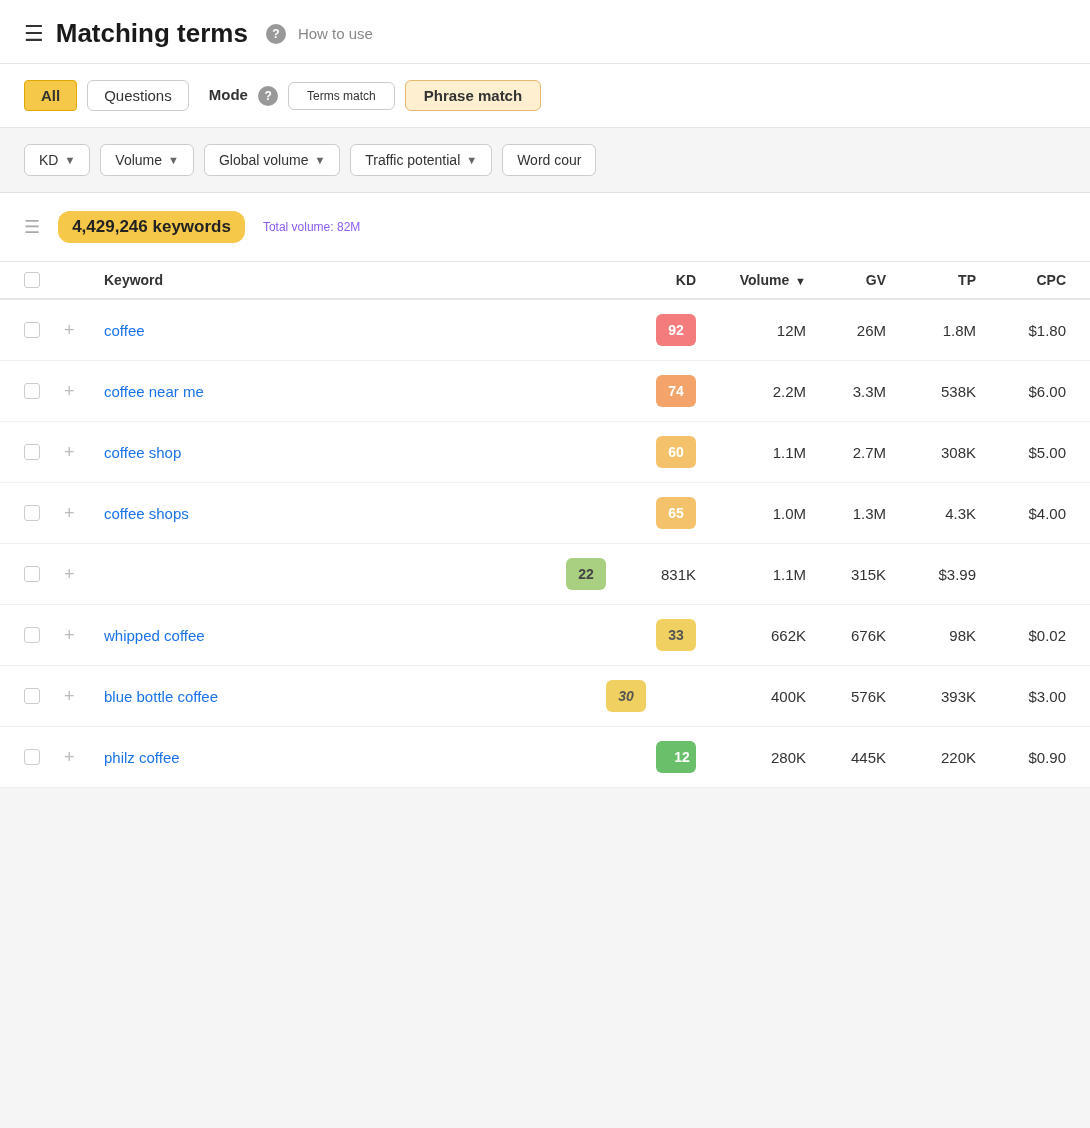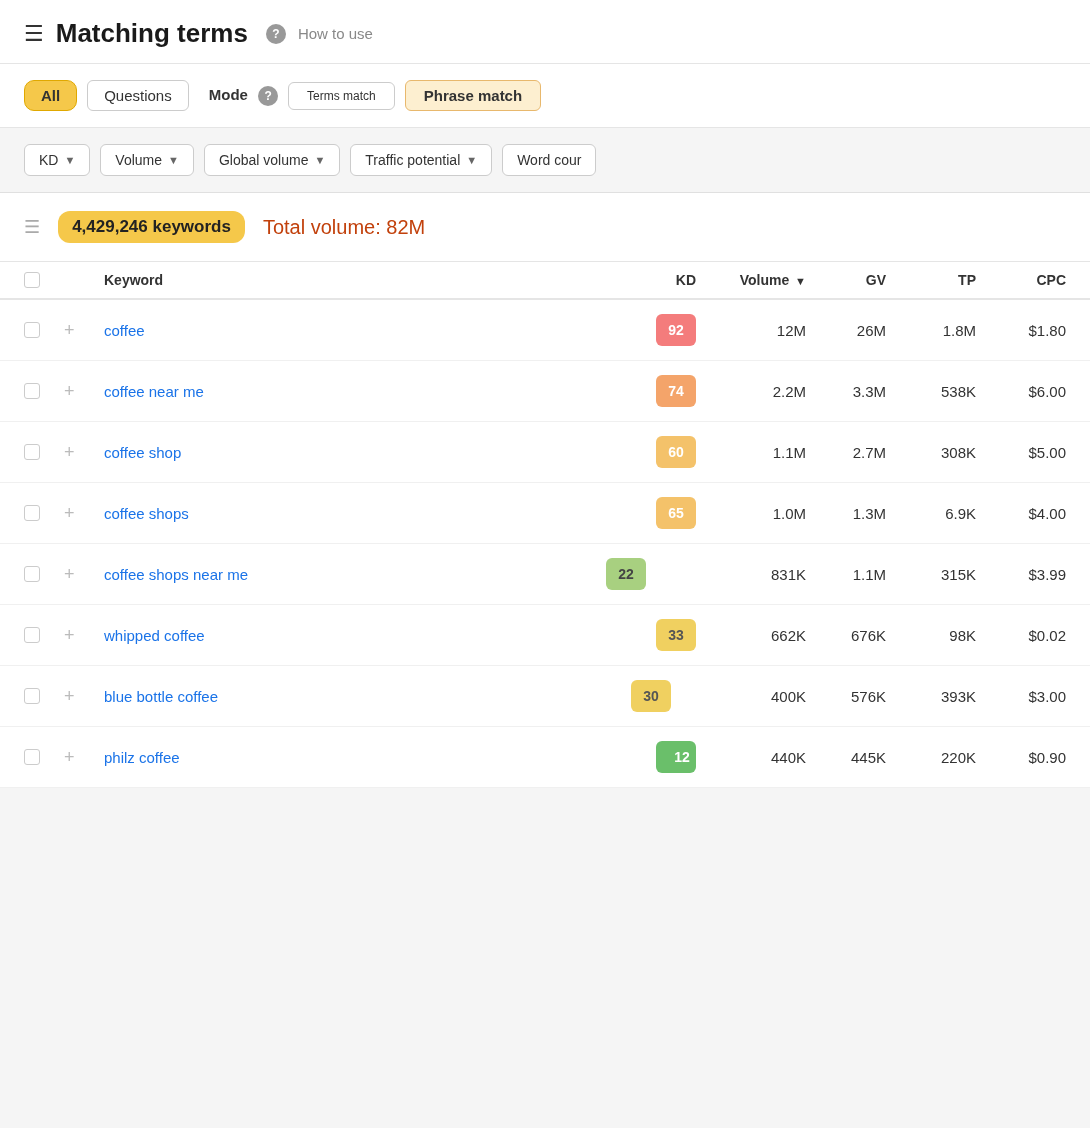--- a/index.html
+++ b/index.html
@@ -60,21 +60,21 @@
       display: flex;
       align-items: center;
       gap: 10px;
       border-bottom: 1px solid #e5e5e5;
       flex-wrap: wrap;
     }
 
     .btn-all {
       background: #f5c84a;
       border: 1.5px solid #e0a800;
-      border-radius: 10px;
+      border-radius: 4px;
       padding: 6px 16px;
       font-weight: 600;
       font-size: 15px;
       cursor: pointer;
       color: #333;
     }
 
     .btn-questions {
       background: #fff;
       border: 1.5px solid #ccc;
@@ -157,22 +157,22 @@
     .keyword-count-badge {
       background: #f5c84a;
       border-radius: 12px;
       padding: 6px 14px;
       font-weight: 700;
       font-size: 17px;
       color: #222;
     }
 
     .total-volume {
-      font-size: 20px;
-      color: #c2410c;
+      font-size: 12px;
+      color: #8b5cf6;
     }
 
     .table-container {
       background: #fff;
     }
 
     .table-header {
       display: grid;
       grid-template-columns: 40px 40px 1fr 90px 110px 80px 90px 90px;
       padding: 10px 24px;
@@ -366,30 +366,29 @@
       <div>
           <div class="checkbox"></div>
         </div>
       <div class="plus-icon">+</div>
       <div><a class="keyword-link">coffee shops</a></div>
       <div style="text-align:right;">
         <span class="kd-badge kd-yellow-orange">65</span>
       </div>
       <div class="col-num">1.0M</div>
       <div class="col-num">1.3M</div>
-      <div class="col-num">6.9K</div>
+      <div class="col-num">4.3K</div>
       <div class="col-num">$4.00</div>
     </div>
       <div class="table-row">
       <div>
           <div class="checkbox"></div>
         </div>
       <div class="plus-icon">+</div>
-      <div><a class="keyword-link">coffee shops near me</a></div>
-      <div style="text-align:left;">
+      <div style="text-align:right;">
         <span class="kd-badge kd-light-green">22</span>
       </div>
       <div class="col-num">831K</div>
       <div class="col-num">1.1M</div>
       <div class="col-num">315K</div>
       <div class="col-num">$3.99</div>
     </div>
       <div class="table-row">
       <div>
           <div class="checkbox"></div>
@@ -403,36 +402,36 @@
       <div class="col-num">676K</div>
       <div class="col-num">98K</div>
       <div class="col-num">$0.02</div>
     </div>
       <div class="table-row">
       <div>
           <div class="checkbox"></div>
         </div>
       <div class="plus-icon">+</div>
       <div><a class="keyword-link">blue bottle coffee</a></div>
-      <div style="text-align:center;">
+      <div style="text-align:left;font-style:italic;">
         <span class="kd-badge kd-yellow">30</span>
       </div>
       <div class="col-num">400K</div>
       <div class="col-num">576K</div>
       <div class="col-num">393K</div>
       <div class="col-num">$3.00</div>
     </div>
       <div class="table-row">
       <div>
           <div class="checkbox"></div>
         </div>
       <div class="plus-icon">+</div>
       <div><a class="keyword-link">philz coffee</a></div>
       <div style="text-align:right;">
         <span class="kd-badge kd-green">12</span>
       </div>
-      <div class="col-num">440K</div>
+      <div class="col-num">280K</div>
       <div class="col-num">445K</div>
       <div class="col-num">220K</div>
       <div class="col-num">$0.90</div>
     </div>
     </div>
 </div>
 
 </body></html>

